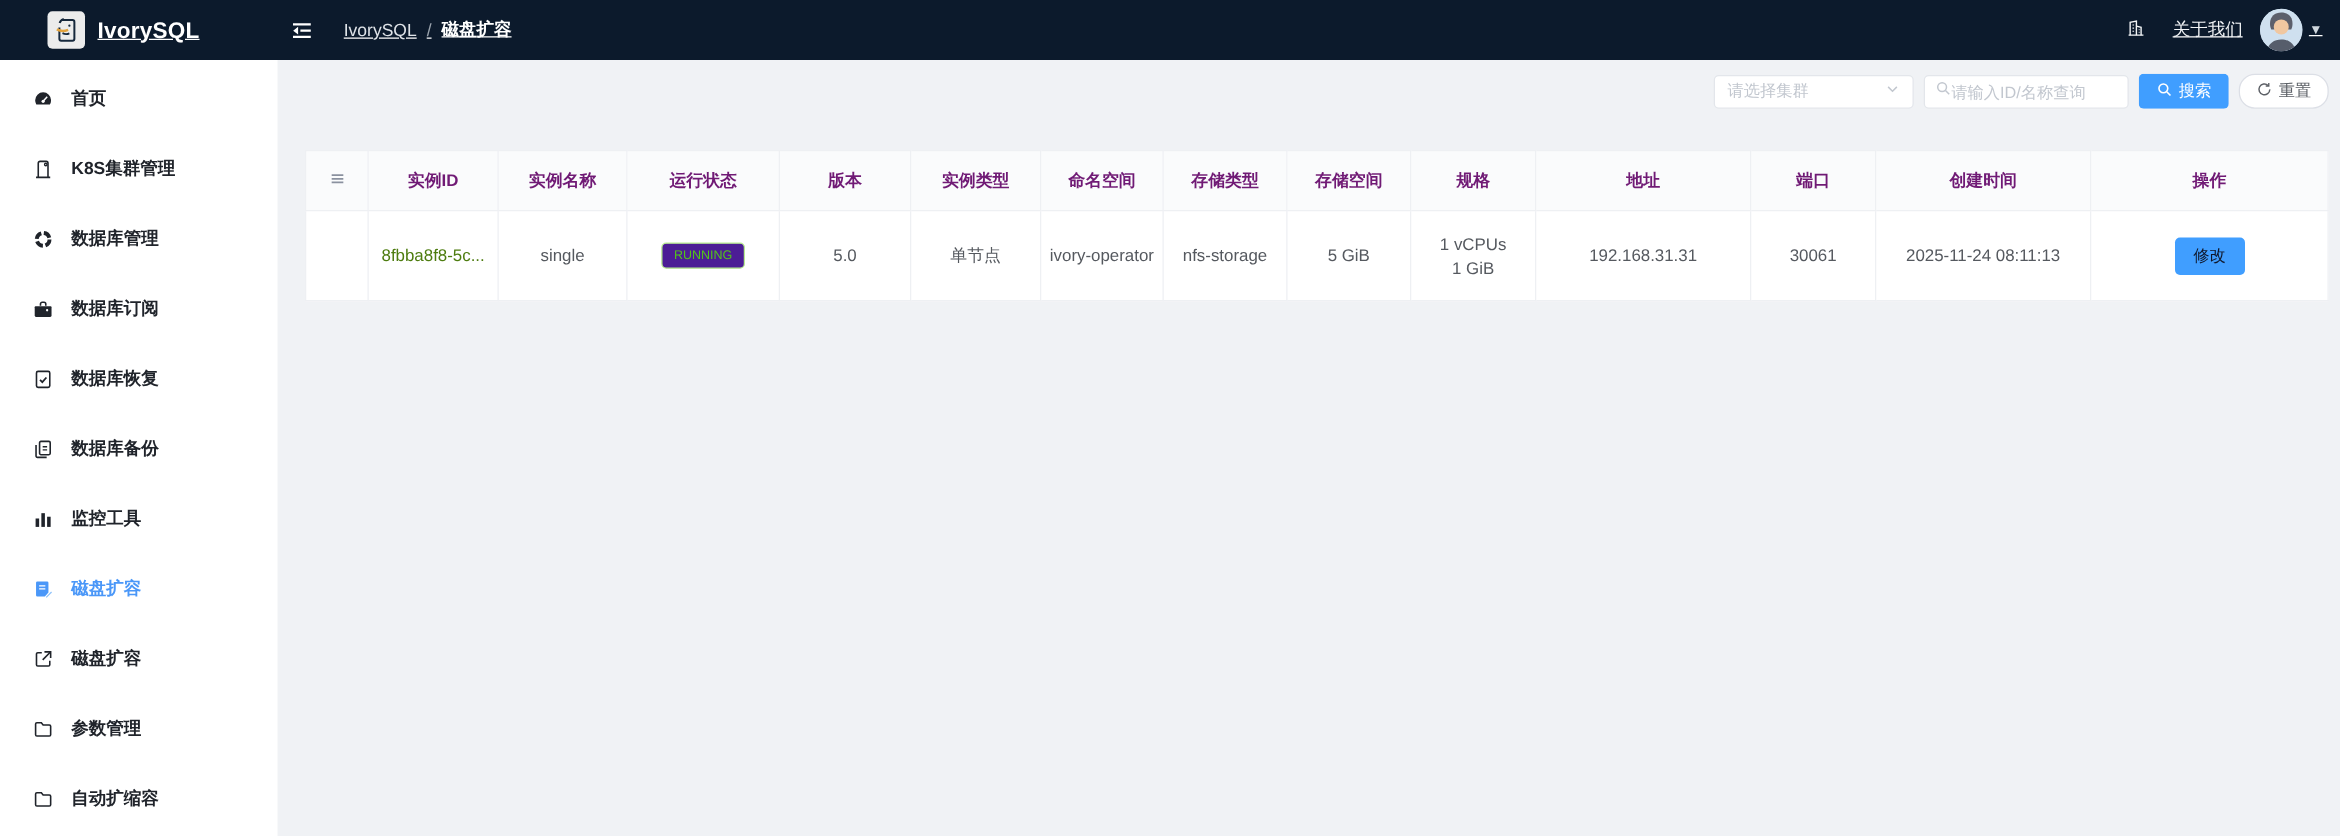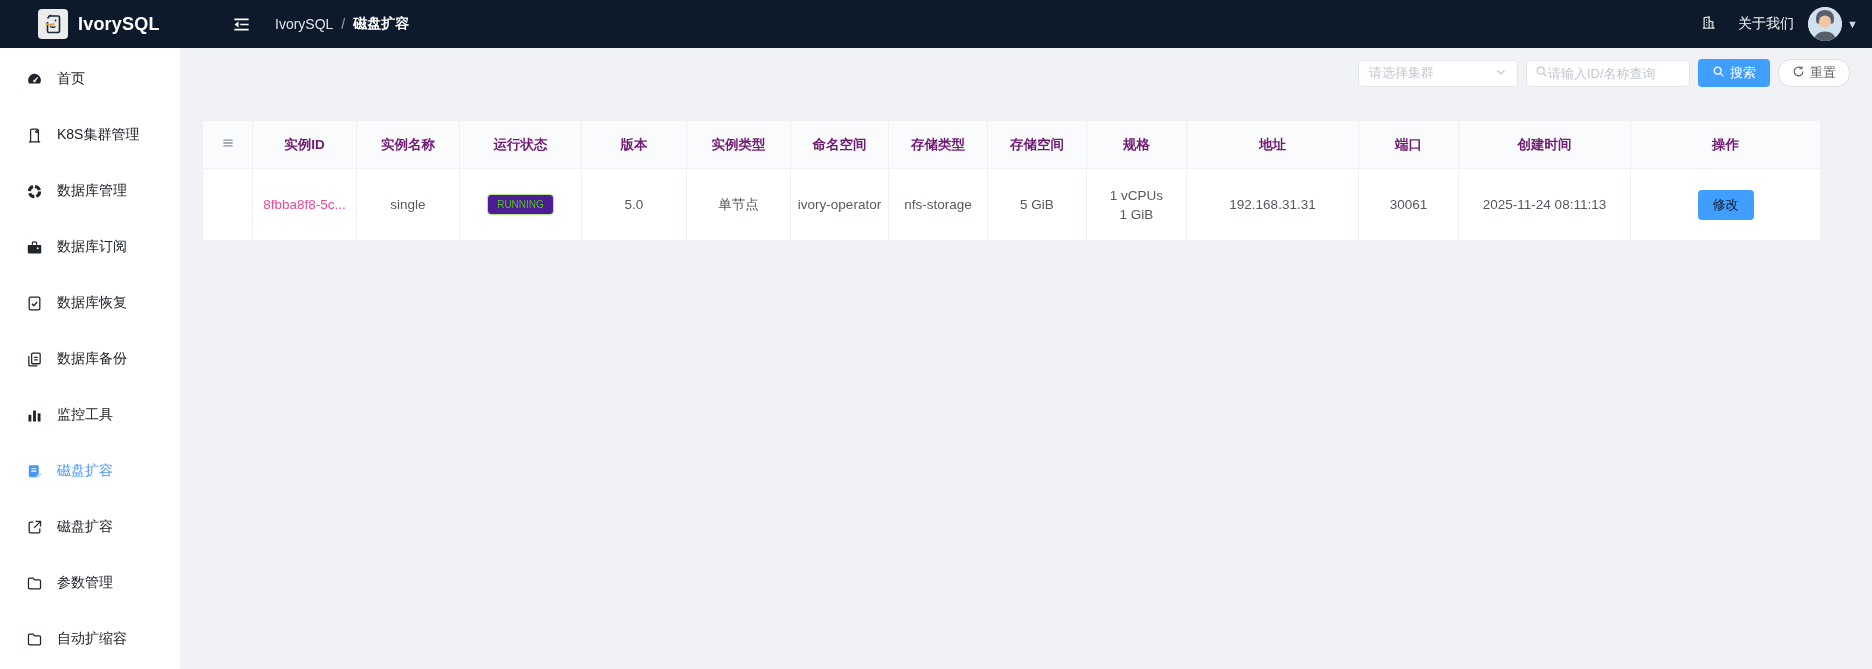--- a/index.html
+++ b/index.html
@@ -7,20 +7,21 @@
   body {
     font-family: "Liberation Sans", "DejaVu Sans", sans-serif;
     background: #f0f2f5;
     color: #303133;
   }
 
   
   .topbar {
     height: 48px; background: #0c1a2c; display: flex; align-items: center;
     color: #fff;
+    text-decoration: underline;
   }
   .brand { width: 210px; display: flex; align-items: center; gap: 10px; padding-left: 38px; flex: none; }
   .logo-box {
     width: 30px; height: 30px; background: #ececec; border-radius: 4px;
     display: flex; align-items: center; justify-content: center; flex: none;
   }
   .brand-name { font-size: 18px; font-weight: bold; color: #fff; letter-spacing: .2px; }
   .fold-btn { margin-left: 22px; cursor: pointer; display: flex; align-items: center; }
   .breadcrumb { margin-left: 24px; font-size: 14px; display: flex; gap: 8px; align-items: center; }
   .crumb-root { color: #dfe3e8; }
@@ -31,21 +32,21 @@
   .avatar-wrap { display: flex; align-items: center; gap: 5px; cursor: pointer; }
   .avatar {
     width: 34px; height: 34px; border-radius: 50%; background: #cfe0ef; overflow: hidden;
     display: flex; align-items: flex-end; justify-content: center;
   }
   .caret { color: #cfd6dd; font-size: 11px; }
 
   
   .layout { display: flex; height: 621px; }
   .sidebar {
-    width: 180px; background: #ffffff; flex: none; padding-top: 3px;
+    width: 222px; background: #ffffff; flex: none; padding-top: 3px; font-weight: bold;
   }
   .menu { list-style: none; }
   .menu li {
     height: 56px; display: flex; align-items: center; gap: 14px;
     padding-left: 26px; font-size: 14px; color: #20242b; cursor: pointer;
   }
   .menu li .mi { width: 17px; height: 17px; display: flex; align-items: center; justify-content: center; flex: none; }
   .menu li.active { color: #4a97f8; }
   .content { flex: 1; padding: 0 22px; }
 
@@ -71,21 +72,21 @@
 
   
   .table-wrap { margin-top: 33px; }
   table { border-collapse: collapse; table-layout: fixed; width: 1618px; background: #fff; }
   th, td {
     border: 1px solid #eef0f3; text-align: center; vertical-align: middle;
     font-size: 13.5px; overflow: hidden; white-space: nowrap;
   }
   thead th { height: 48px; background: #fafbfc; color: #701a75; font-weight: bold; }
   tbody td { height: 72px; color: #55595f; background: #fff; }
-  .link { color: #ec4899; cursor: pointer; }
+  .link { color: #4d7c0f; cursor: pointer; }
   .tag-success {
     display: inline-block; padding: 4px 9px; border-radius: 4px; font-size: 10px;
     color: #52c41a; background: #4c1d95; border: 1px solid #b7eb8f;
   }
   .btn-edit {
     background: #409eff; color: #0f172a; border: none; border-radius: 4px;
     font-size: 13px; padding: 6px 15px; cursor: pointer; font-family: inherit;
   }
   .spec-cell div { line-height: 19px; }
   .col-settings { display: inline-flex; }

